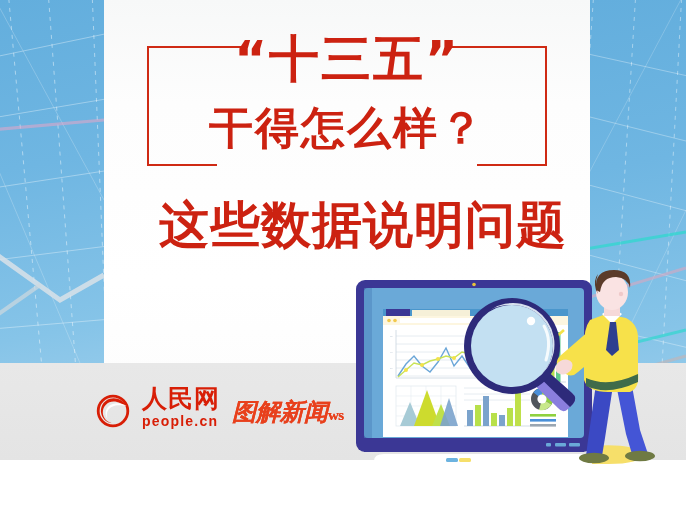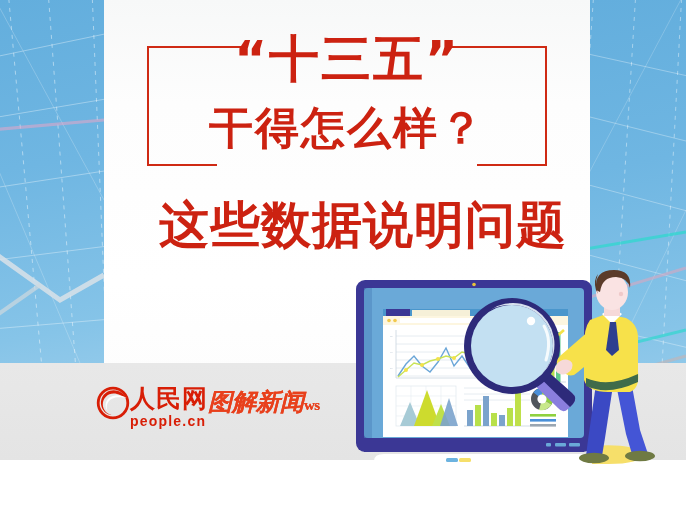--- a/index.html
+++ b/index.html
@@ -48,21 +48,21 @@
     letter-spacing:2px;
   }
   .t-line1{top:-16px;font-size:50px;line-height:58px;}
   .t-line2{top:44px;font-size:44px;line-height:52px;margin-top:12px;}
 
   .t-line3{position:absolute;left:104px;top:194px;width:486px;text-align:center;
     color:#cc2211;font-weight:bold;font-size:50px;line-height:62px;letter-spacing:1px;
     white-space:nowrap;font-family:"DejaVu Sans","Liberation Sans",sans-serif;margin-left:16px;}
 
   
-  .logo-row{position:absolute;left:96px;top:386px;display:flex;align-items:flex-start;}
+  .logo-row{position:absolute;left:96px;top:386px;display:flex;align-items:flex-end;gap:12px;}
   .pd-mark{position:relative;width:34px;height:34px;}
   .pd-text{display:flex;flex-direction:column;line-height:1;}
   .pd-cn{font-size:25px;font-weight:bold;color:#d81e06;letter-spacing:1px;
     font-family:"DejaVu Sans","Liberation Sans",sans-serif;}
   .pd-en{font-size:14px;font-weight:bold;color:#d81e06;letter-spacing:1.2px;margin-top:3px;
     font-family:"Liberation Sans",sans-serif;}
   .tjxw{font-size:24px;font-weight:bold;color:#e8401c;letter-spacing:0px;
     font-style:italic;
     font-family:Liberation Serif, serif;
     background:linear-gradient(180deg,#f04b1e 0%,#e53012 100%);

